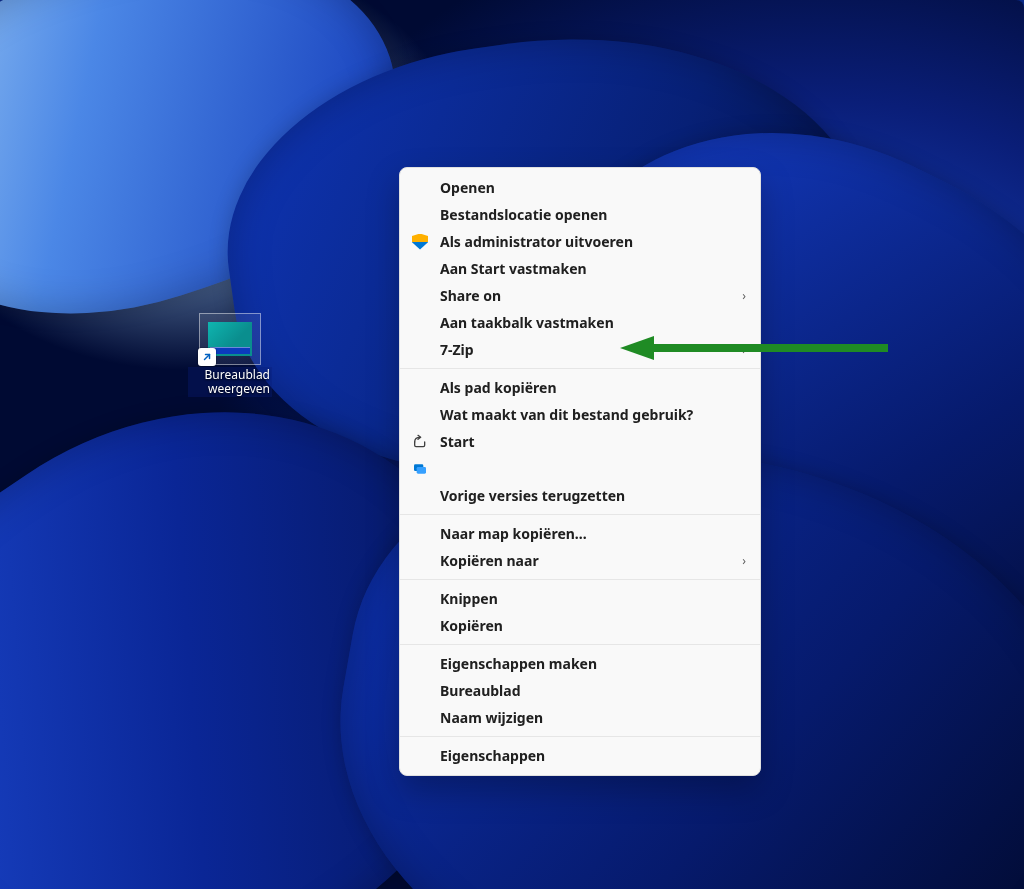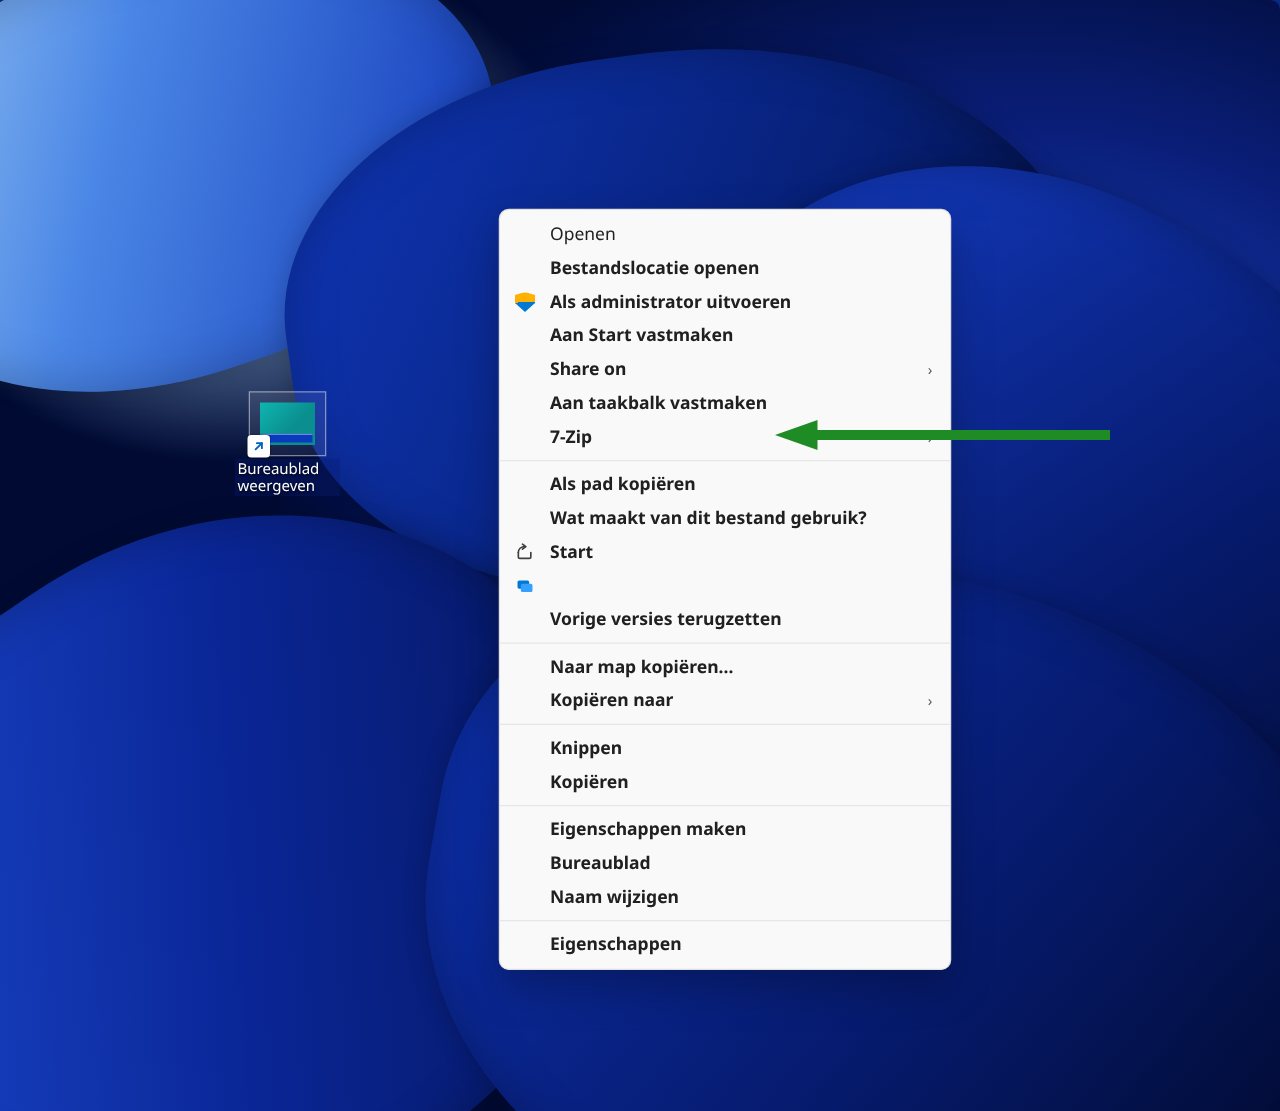--- a/index.html
+++ b/index.html
@@ -65,21 +65,21 @@
     content:"";position:absolute;left:2px;right:2px;bottom:2px;height:6px;
     background:#0b3bbd;border-top:1px solid rgba(255,255,255,.4);
   }
   .shortcut .arrow{
     position:absolute;left:-2px;bottom:-2px;width:18px;height:18px;
     background:#fff;border-radius:3px;display:flex;align-items:center;justify-content:center;
     box-shadow:0 0 0 1px rgba(0,0,0,.15);
   }
   .shortcut .arrow svg{width:12px;height:12px;}
   .shortcut .label{
-    text-align:left;color:#fff;font-size:12px;line-height:14px;
+    text-align:right;color:#fff;font-size:12px;line-height:14px;
     text-shadow:0 1px 2px rgba(0,0,0,.8);
     background:rgba(10,30,120,.35);
     padding:1px 2px;
   }
 
   
   .ctxmenu{
     position:absolute;
     left:399px; top:167px;
     width:360px;
@@ -92,21 +92,21 @@
   .mi{
     display:flex;align-items:center;
     height:27px;
     padding:0 14px 0 10px;
     gap:10px;
     cursor:default;
     position:relative;
   }
   .mi .slot{width:20px;display:flex;align-items:center;justify-content:center;flex:none;}
   .mi .txt{flex:1;white-space:nowrap;font-weight:bold;}
-  .mi.bold .txt{font-weight:400;}
+  .mi.bold .txt{font-weight:700;}
   .mi .chev{flex:none;color:#606060;font-size:12px;}
   .sep{height:1px;background:#e6e6e6;margin:5px 0;}
 
   
   .ic{width:16px;height:16px;display:inline-block;}
   .ic-shield-uac{background:conic-gradient(#ffb000 0 25%, #0078d4 25% 50%, #0078d4 50% 75%, #ffb000 75% 100%);clip-path:polygon(50% 0,100% 15%,100% 55%,50% 100%,0 55%,0 15%);}
   .ic-shield-def{background:#0a61d8;clip-path:polygon(50% 0,100% 15%,100% 55%,50% 100%,0 55%,0 15%);}
   .ic-share svg,.ic-pr svg{width:16px;height:16px;}
   .ic-pr{color:#0078d4;}
 

